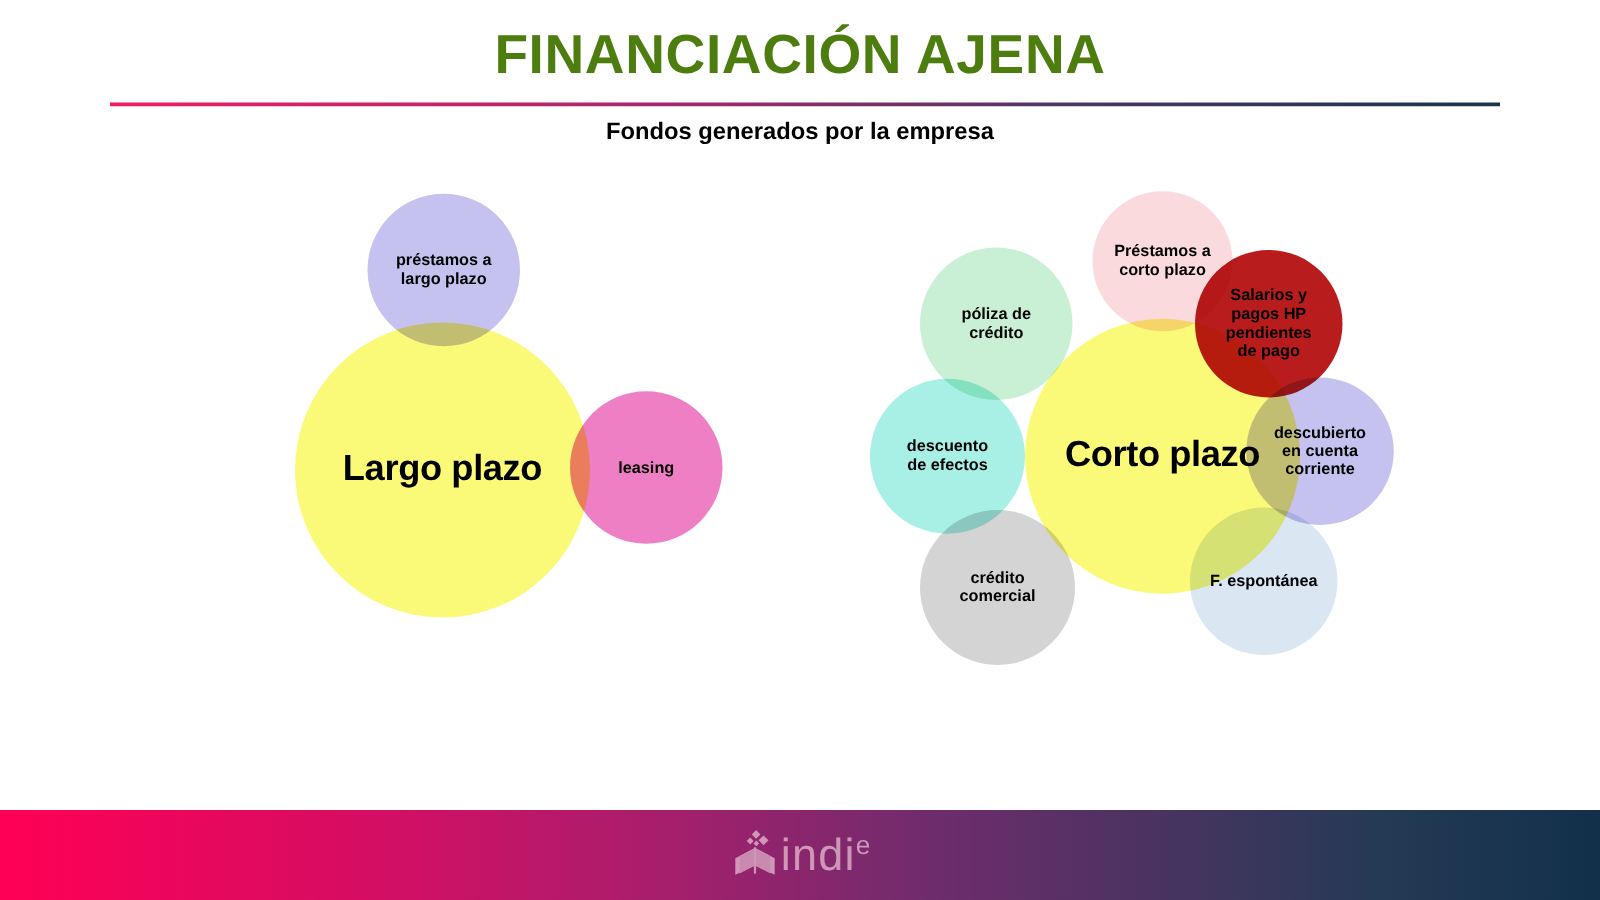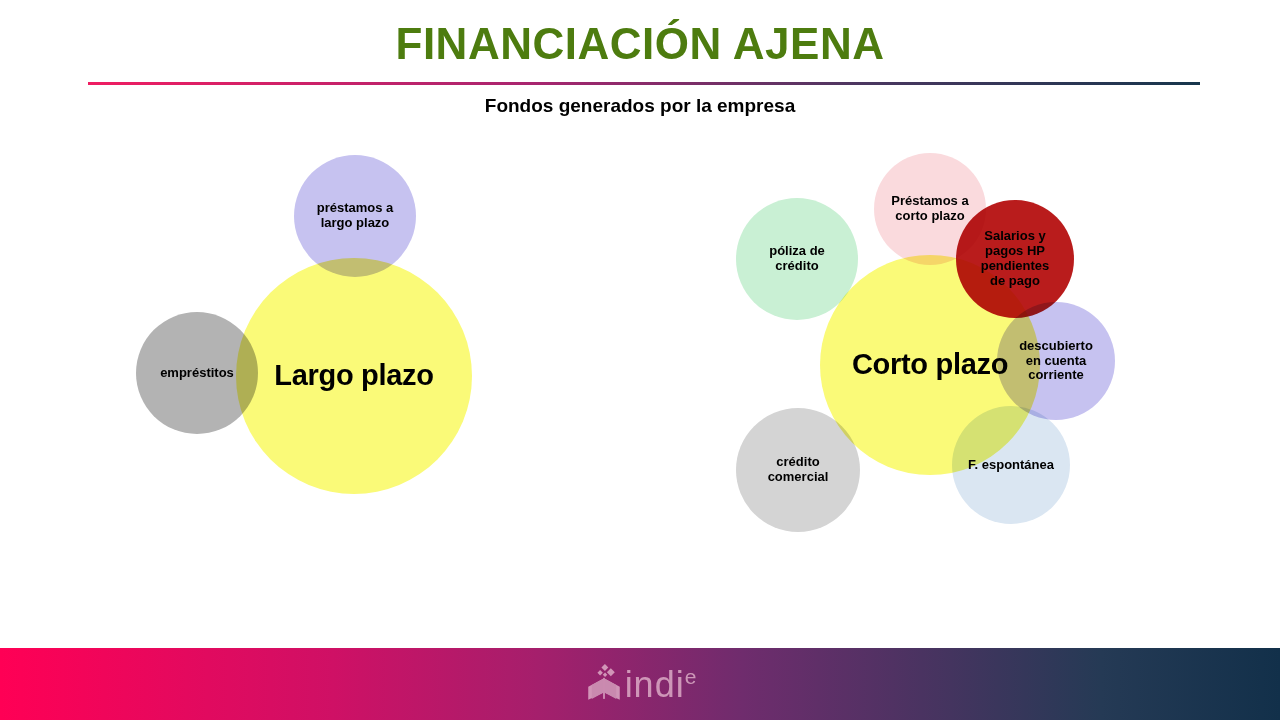--- a/index.html
+++ b/index.html
@@ -144,33 +144,33 @@
 <h1 class="slide-title">FINANCIACIÓN AJENA</h1>
 
 <div class="title-rule" style="background: linear-gradient(to right, rgb(239, 29, 98) 0%, rgb(168, 37, 111) 40%, rgb(74, 55, 96) 70%, rgb(23, 54, 76) 100%);"></div>
 
 <div class="subtitle">Fondos generados por la empresa</div>
 
 <div class="diagrams">
 
   <div class="cluster left">
 
-    <div class="bubble satellite l-left" style="background: rgb(179, 179, 179);">
-      <span class="lbl">empréstitos</span>
-    </div>
 
     <div class="bubble satellite l-top" style="background: rgb(198, 194, 240);">
       <span class="lbl">préstamos a
 largo plazo</span>
     </div>
 
     <div class="bubble center l-center" style="background: rgb(250, 250, 120);">
       <span class="lbl">Largo plazo</span>
     </div>
 
+    <div class="bubble satellite l-right" style="background: rgb(239, 127, 196);">
+      <span class="lbl">leasing</span>
+    </div>
 
   </div>
 
   <div class="cluster right">
 
     <div class="bubble satellite r-s7" style="background: rgb(201, 240, 212);">
       <span class="lbl">póliza de
 crédito</span>
     </div>
 
@@ -179,20 +179,24 @@
 corto plazo</span>
     </div>
 
     <div class="bubble satellite r-s1" style="background: #b91c1c;">
       <span class="lbl">Salarios y
 pagos HP
 pendientes
 de pago</span>
     </div>
 
+    <div class="bubble satellite r-s6" style="background: rgb(168, 240, 230);">
+      <span class="lbl">descuento
+de efectos</span>
+    </div>
 
     <div class="bubble center r-center" style="background: rgb(250, 250, 120);">
       <span class="lbl">Corto plazo</span>
     </div>
 
     <div class="bubble satellite r-s2" style="background: rgb(198, 194, 240);">
       <span class="lbl">descubierto
 en cuenta
 corriente</span>
     </div>

